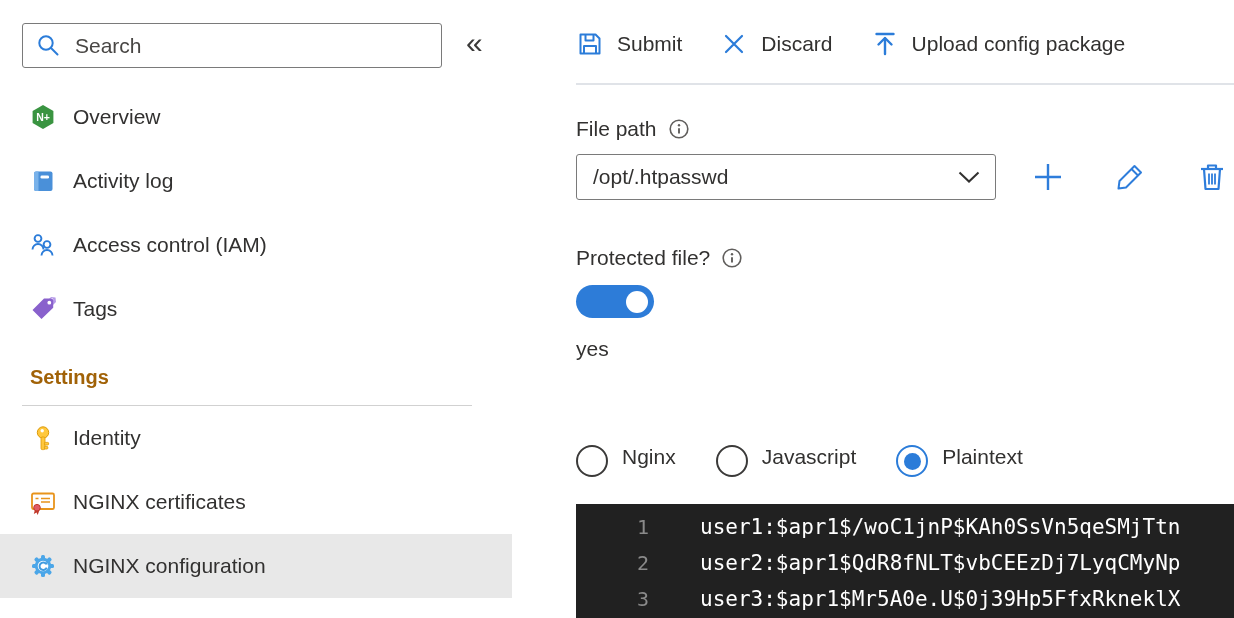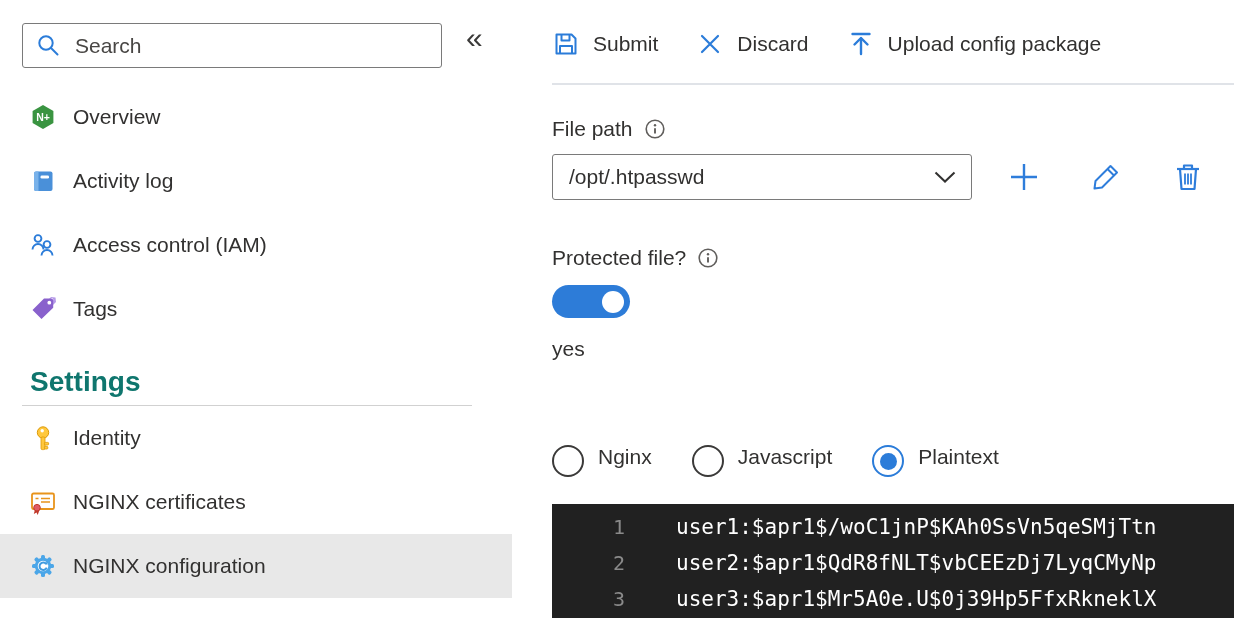--- a/index.html
+++ b/index.html
@@ -2,37 +2,37 @@
 <html><head>
 <meta charset="utf-8">
 <style>
   * { margin:0; padding:0; box-sizing:border-box; }
   html,body { background:#fff; }
   body { font-family:"Liberation Sans", sans-serif; color:#323130; }
   .page { position:relative; width:1234px; height:618px; background:#fff; overflow:hidden; }
 
   
   .sidebar { position:absolute; left:0; top:0; width:512px; height:100%; background:#fff; }
-  .search-row { display:flex; padding-left:22px; margin-top:23px; }
+  .search-row { display:flex; align-items:center; padding-left:22px; margin-top:23px; }
   .search-box { width:420px; height:45px; border:1px solid #7a7a7a; border-radius:3px;
                 display:flex; align-items:center; padding:0 12px 0 13px; gap:13px; background:#fff; }
   .search-box input { border:none; outline:none; font-family:"Liberation Sans",sans-serif;
                       font-size:21px; color:#3b3a39; width:100%; background:transparent; }
   .search-box input::placeholder { color:#484644; opacity:1; }
   .collapse-btn { margin-left:24px; font-size:30px; color:#3b3a39; line-height:1; cursor:pointer; user-select:none; padding-bottom:6px; }
   .nav { margin-top:17px; }
   .nav-item { height:64px; display:flex; align-items:center; padding-left:30px; gap:17px;
               font-size:21px; color:#323130; cursor:pointer; }
   .nav-item.active { background:#e8e8e8; }
   .nav-item .icon, .tb-icon, .small-icon { display:inline-flex; flex:none; align-items:center; justify-content:center; }
-  .section-header { font-size:28px; font-weight:700; color:#0f766e; padding:25px 0 0 30px; height:64px; }
+  .section-header { font-size:20px; font-weight:700; color:#a16207; padding:25px 0 0 30px; height:64px; }
   .side-divider { border:none; border-top:1px solid #d1d1d1; margin:0 40px 0 22px; }
 
   
-  .main { position:absolute; left:552px; top:0; right:0; height:100%; }
+  .main { position:absolute; left:576px; top:0; right:0; height:100%; }
   .toolbar { margin-top:27px; height:34px; display:flex; align-items:center; gap:38px; }
   .tb-btn { display:flex; align-items:center; gap:13px; font-size:21px; color:#323130; cursor:pointer; }
   .toolbar-divider { border:none; border-top:2px solid #e0e3e8; margin-top:22px; }
 
   .field-label-row { margin-top:30px; display:flex; align-items:center; gap:11px; font-size:21px; color:#323130; height:27px; }
   .combobox-row { margin-top:12px; display:flex; align-items:center; }
   .combobox { width:420px; height:46px; border:1px solid #7a7a7a; border-radius:3px; background:#fff;
               display:flex; align-items:center; justify-content:space-between;
               padding:0 15px 0 16px; font-size:21px; color:#323130; cursor:pointer; }
   .cb-icons { margin-left:34px; display:flex; align-items:center; gap:46px; }

